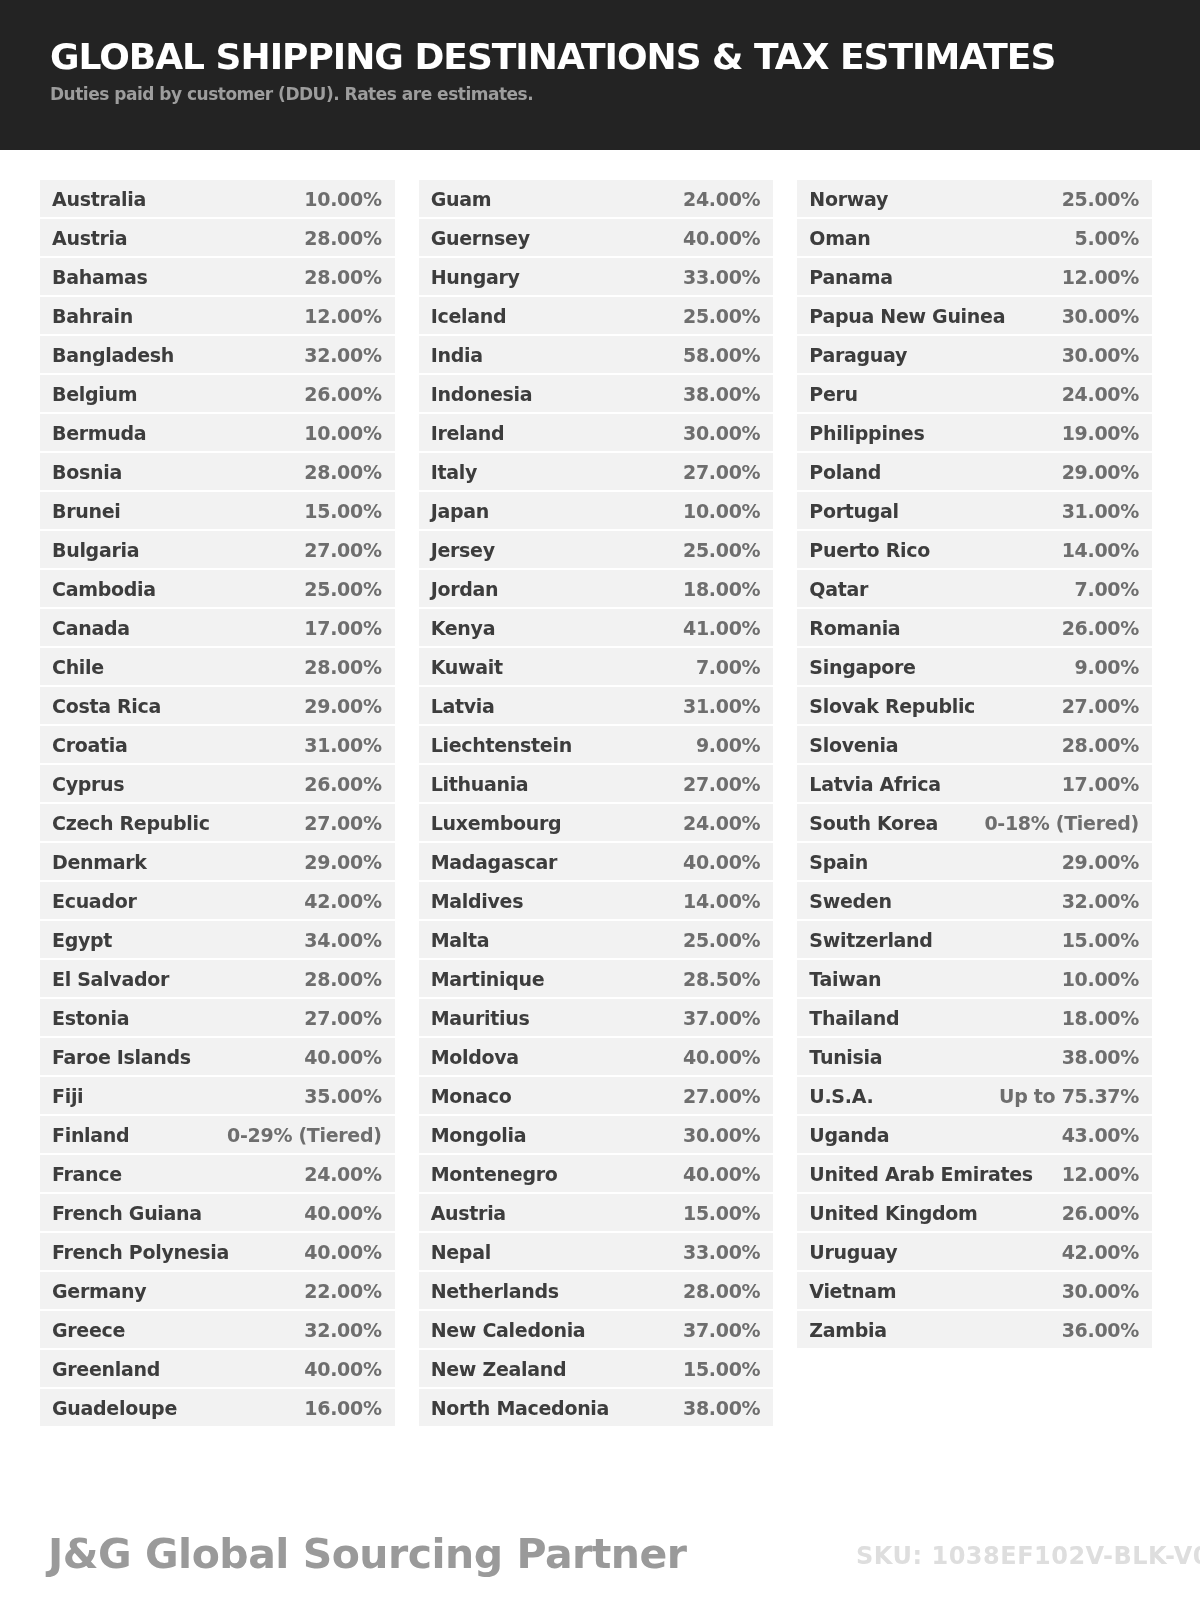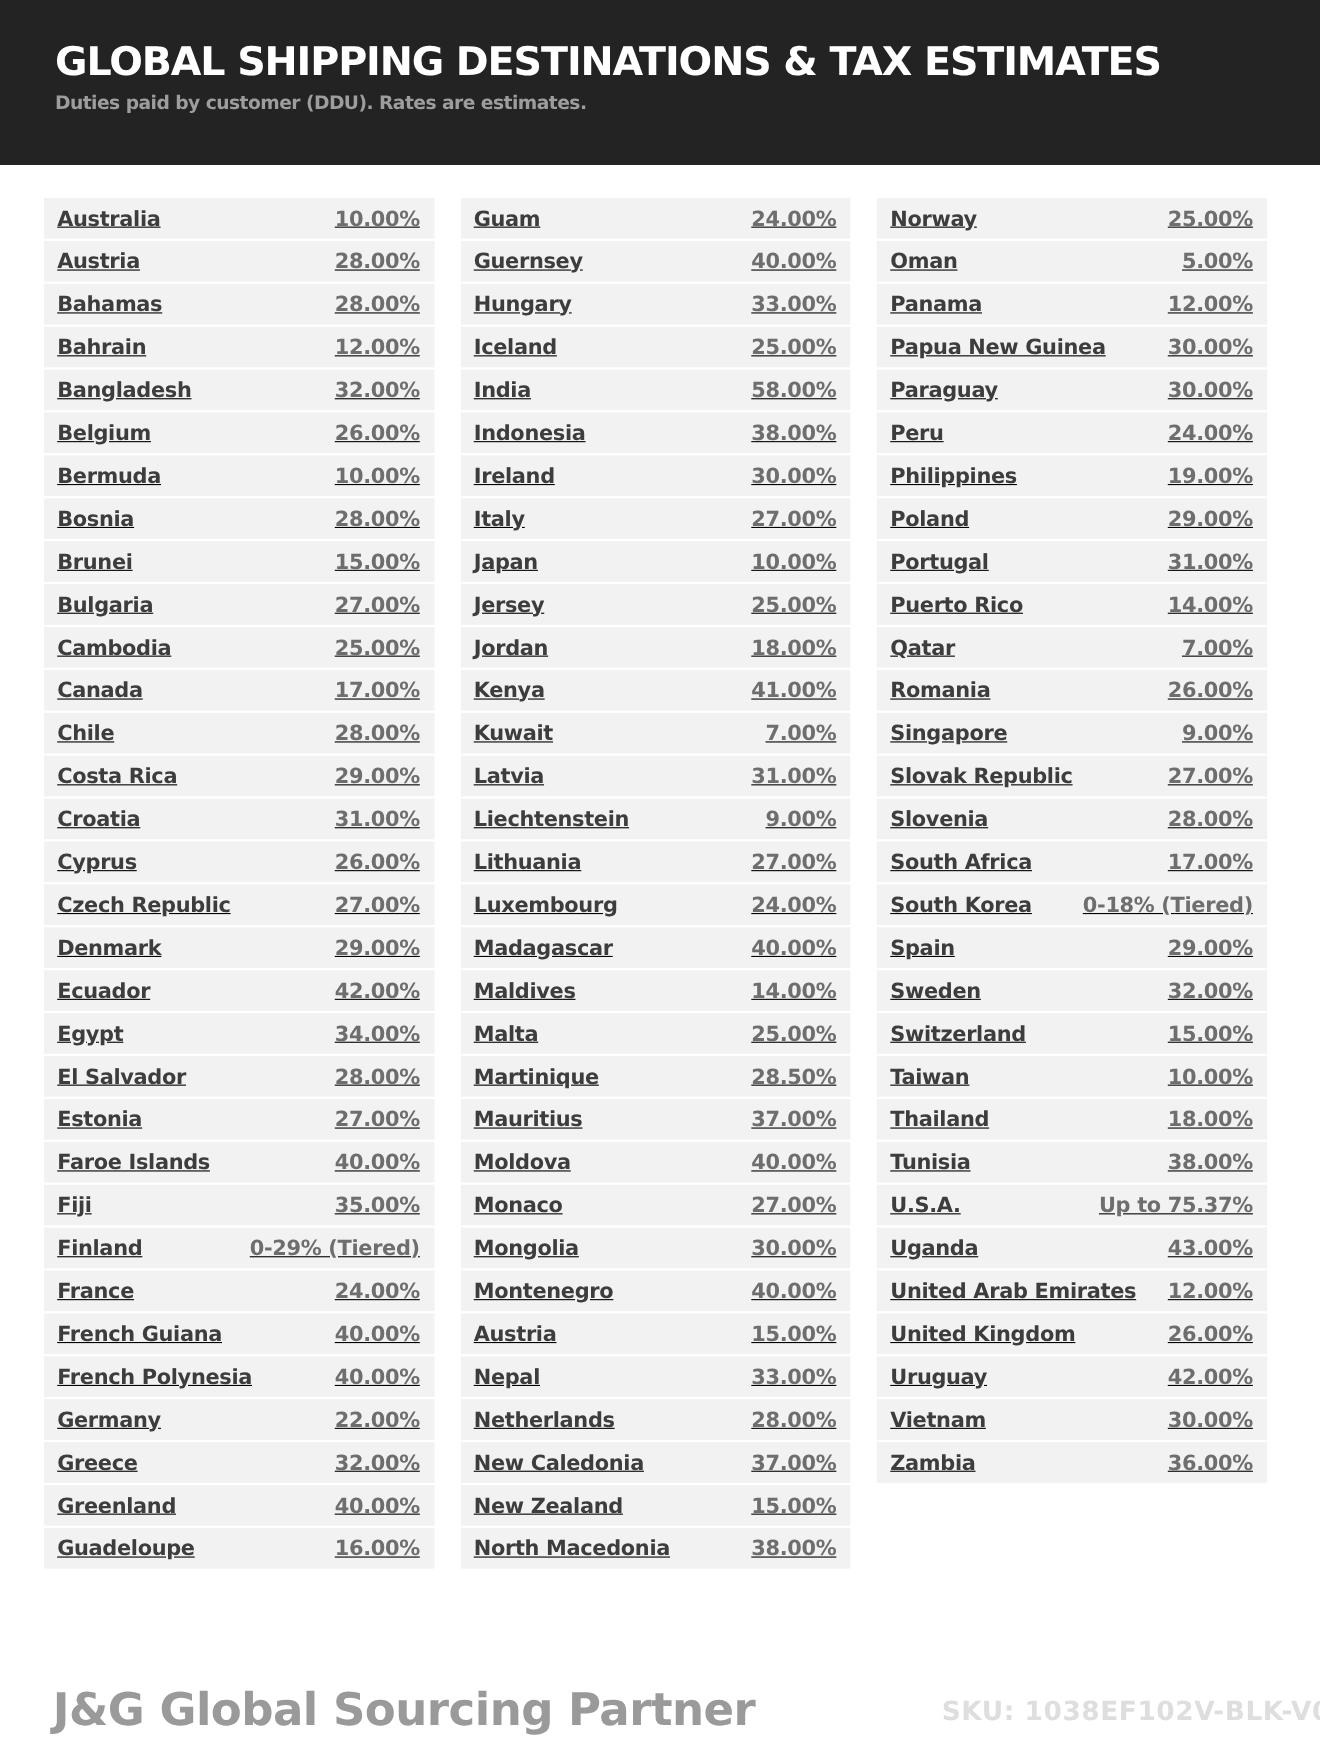--- a/index.html
+++ b/index.html
@@ -32,21 +32,20 @@
     font-size: 17px;
     font-weight: bold;
     letter-spacing: -0.5px;
   }
   .table-area {
     margin: 30px 48px 0 40px;
     display: grid;
     grid-template-columns: repeat(3, 1fr);
     column-gap: 24px;
     align-items: start;
-    text-decoration: underline;
   }
   ul.tax-column { list-style: none; }
   li.tax-row {
     height: 37px;
     margin-bottom: 2px;
     background: #f2f2f2;
     display: flex;
     justify-content: space-between;
     align-items: center;
     padding: 0 13px 0 12px;
@@ -490,21 +489,21 @@
     <span class="country">Slovak Republic</span>
     <span class="rate">27.00%</span>
   </li>
 
   <li class="tax-row">
     <span class="country">Slovenia</span>
     <span class="rate">28.00%</span>
   </li>
 
   <li class="tax-row">
-    <span class="country">South Africa</span>
+    <span class="country">Latvia Africa</span>
     <span class="rate">17.00%</span>
   </li>
 
   <li class="tax-row">
     <span class="country">South Korea</span>
     <span class="rate">0-18% (Tiered)</span>
   </li>
 
   <li class="tax-row">
     <span class="country">Spain</span>

